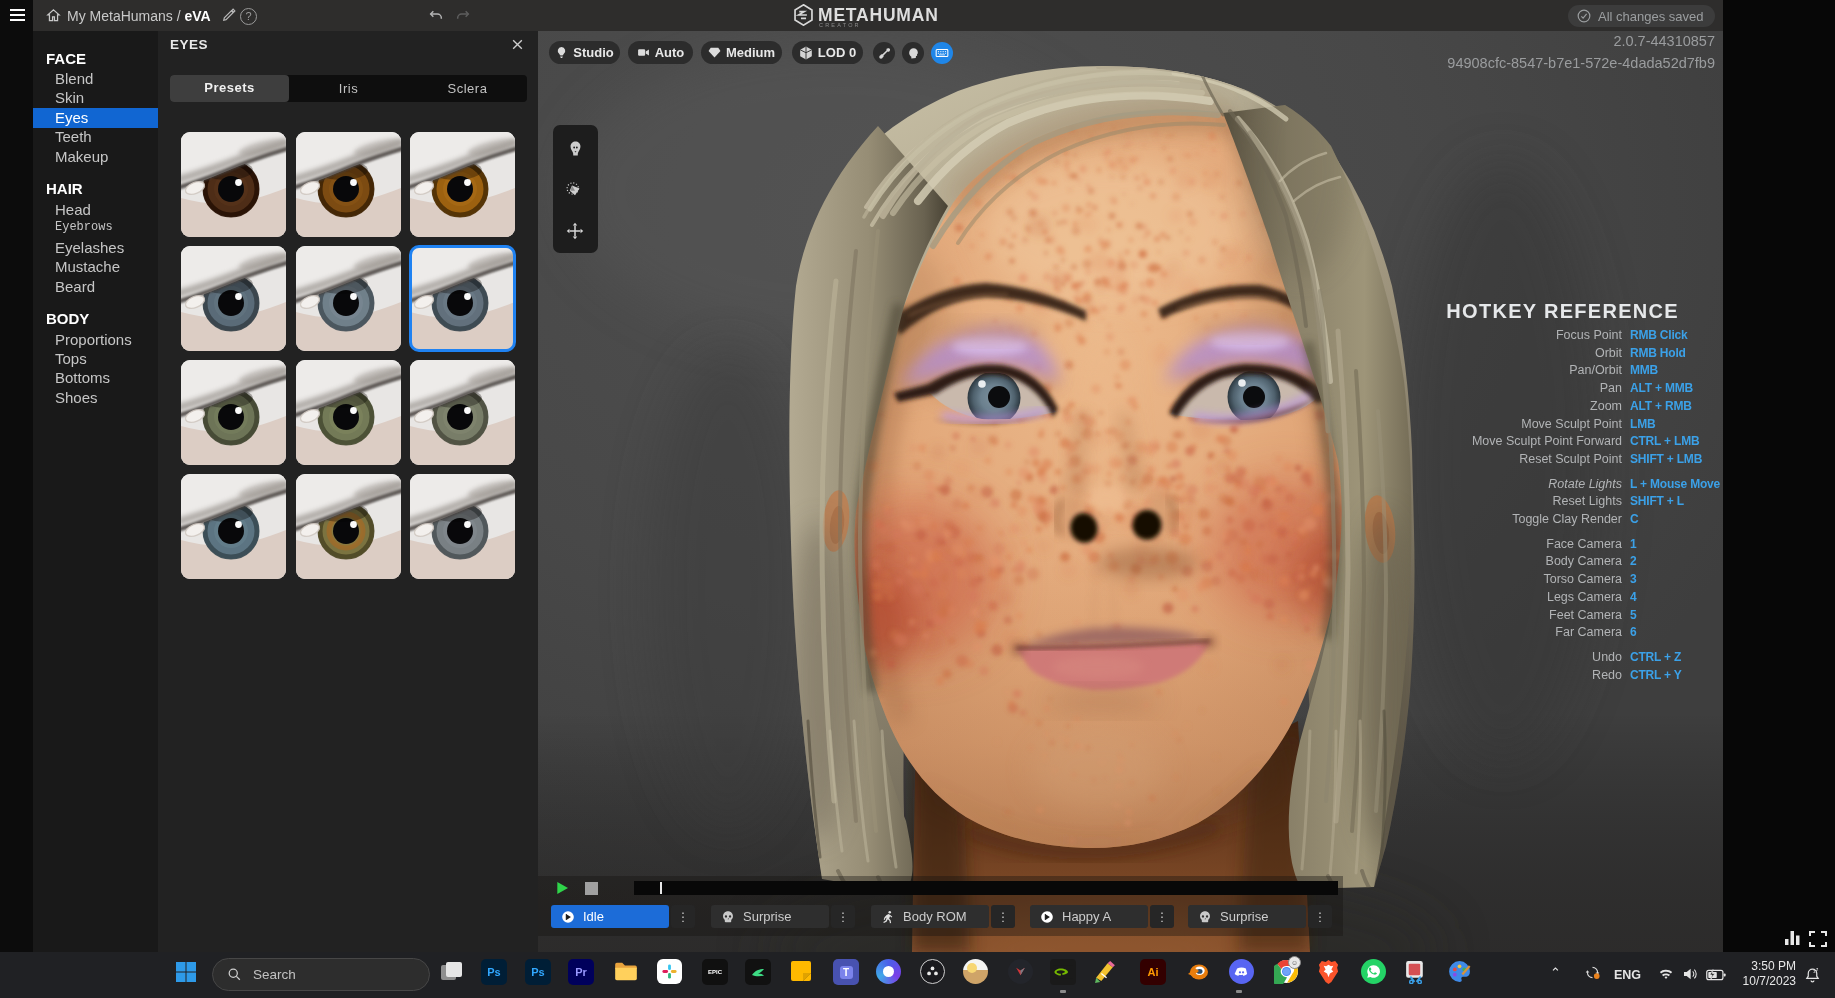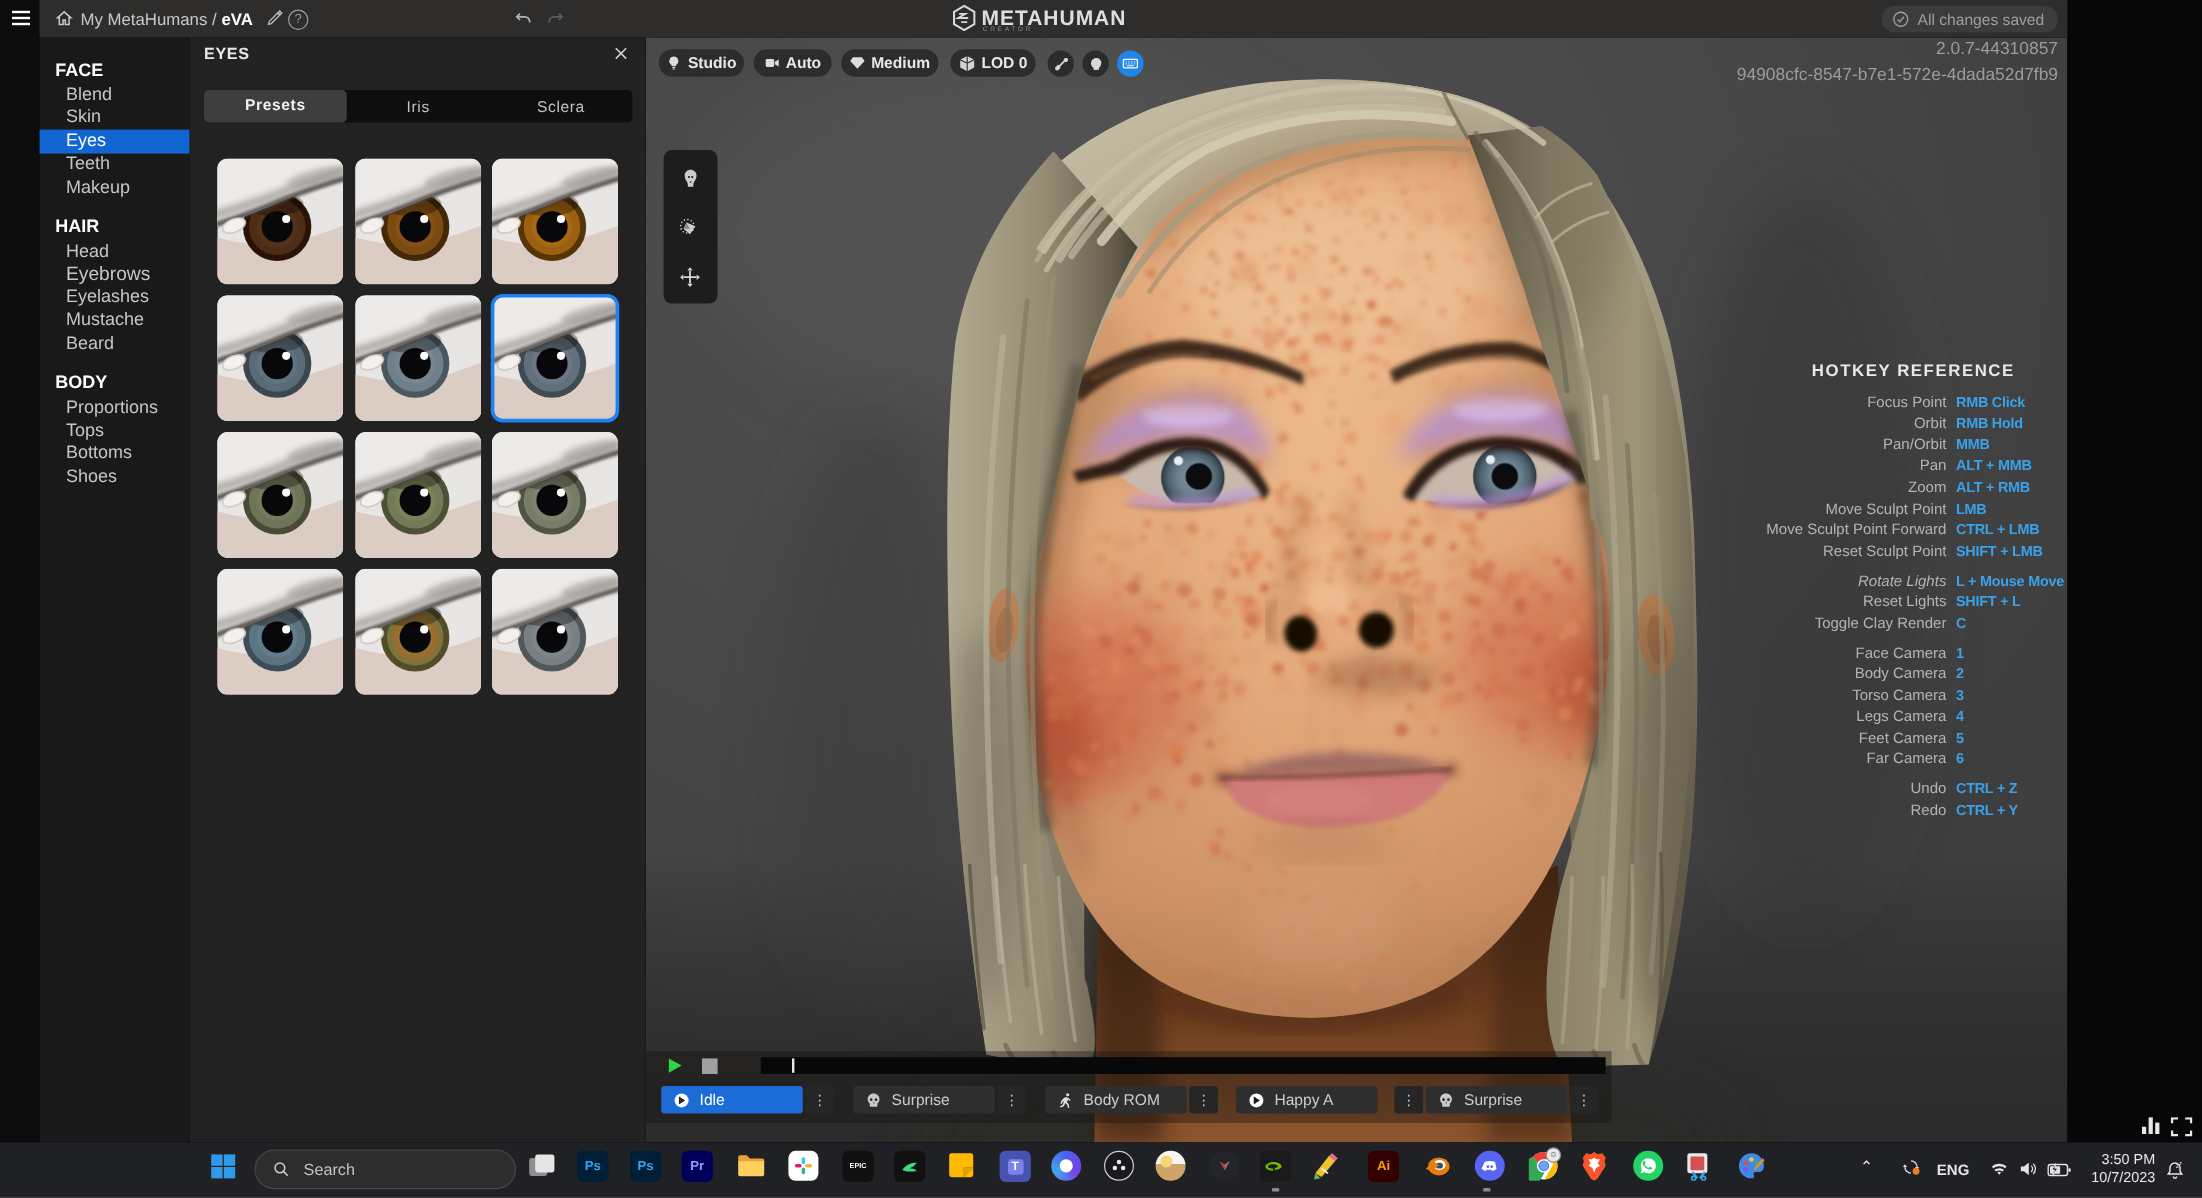--- a/index.html
+++ b/index.html
@@ -46,21 +46,21 @@
 <div style="position:absolute;left:33px;top:31px;width:125px;height:921px;background:#191919;">
       <div style="position:absolute;left:13px;top:19px;font-weight:bold;color:#ffffff;font-size:15px;">FACE</div>
 <div style="position:absolute;left:22px;top:39px;color:#c6c6c6;font-size:15px;">Blend</div>
 <div style="position:absolute;left:22px;top:58px;color:#c6c6c6;font-size:15px;">Skin</div>
 <div style="position:absolute;left:0px;top:76.5px;width:125px;height:20px;background:#1166d2;"></div>
 <div style="position:absolute;left:22px;top:78px;color:#ffffff;font-size:15px;">Eyes</div>
 <div style="position:absolute;left:22px;top:97px;color:#c6c6c6;font-size:15px;">Teeth</div>
 <div style="position:absolute;left:22px;top:117px;color:#c6c6c6;font-size:15px;">Makeup</div>
 <div style="position:absolute;left:13px;top:149px;font-weight:bold;color:#ffffff;font-size:15px;">HAIR</div>
 <div style="position:absolute;left:22px;top:170px;color:#c6c6c6;font-size:15px;">Head</div>
-<div style="position:absolute;left:22px;top:189px;color:#c6c6c6;font-size:16px;">Eyebrows</div>
+<div style="position:absolute;left:22px;top:189px;color:#c6c6c6;font-size:12px;font-family:Liberation Mono, monospace;">Eyebrows</div>
 <div style="position:absolute;left:22px;top:208px;color:#c6c6c6;font-size:15px;">Eyelashes</div>
 <div style="position:absolute;left:22px;top:227px;color:#c6c6c6;font-size:15px;">Mustache</div>
 <div style="position:absolute;left:22px;top:247px;color:#c6c6c6;font-size:15px;">Beard</div>
 <div style="position:absolute;left:13px;top:279px;font-weight:bold;color:#ffffff;font-size:15px;">BODY</div>
 <div style="position:absolute;left:22px;top:300px;color:#c6c6c6;font-size:15px;">Proportions</div>
 <div style="position:absolute;left:22px;top:319px;color:#c6c6c6;font-size:15px;">Tops</div>
 <div style="position:absolute;left:22px;top:338px;color:#c6c6c6;font-size:15px;">Bottoms</div>
 <div style="position:absolute;left:22px;top:358px;color:#c6c6c6;font-size:15px;">Shoes</div>
     </div>
 
@@ -1542,21 +1542,21 @@
           <g stroke="#cfcfcf" stroke-width="1.6" stroke-dasharray="1.5 2.4" fill="none">
             <circle cx="9" cy="10" r="7.5"></circle>
           </g>
         </svg></div>
 <div style="position:absolute;left:13px;top:97px;"><svg width="18" height="18" viewBox="0 0 24 24" fill="#d6d6d6">
           <path d="M12 1l3 3.6H9zM12 23l3-3.6H9zM1 12l3.6-3v6zM23 12l-3.6-3v6zM11 5h2v14h-2zM5 11h14v2H5z"></path>
         </svg></div>
 </div>
 <div style="position:absolute;right:120px;top:33px;color:#9a9c9e;font-size:14.5px;">2.0.7-44310857</div>
 <div style="position:absolute;right:120px;top:55px;color:#9a9c9e;font-size:14.5px;">94908cfc-8547-b7e1-572e-4dada52d7fb9</div>
-<div style="position:absolute;right:156px;top:300px;color:#e6e8ea;font-size:14px;font-weight:bold;letter-spacing:1.3px;">HOTKEY REFERENCE</div>
+<div style="position:absolute;right:156px;top:300px;color:#e6e8ea;font-size:20px;font-weight:bold;letter-spacing:1.3px;">HOTKEY REFERENCE</div>
 <div style="position:absolute;right:213px;top:328px;color:#b2b4b6;font-size:12.5px;white-space:nowrap;">Focus Point</div>
     <div style="position:absolute;left:1630px;top:328px;color:#3ba1e8;font-size:12px;font-weight:bold;letter-spacing:-0.2px;white-space:nowrap;">RMB Click</div>
 <div style="position:absolute;right:213px;top:345.7px;color:#b2b4b6;font-size:12.5px;white-space:nowrap;">Orbit</div>
     <div style="position:absolute;left:1630px;top:345.7px;color:#3ba1e8;font-size:12px;font-weight:bold;letter-spacing:-0.2px;white-space:nowrap;">RMB Hold</div>
 <div style="position:absolute;right:213px;top:363.4px;color:#b2b4b6;font-size:12.5px;white-space:nowrap;">Pan/Orbit</div>
     <div style="position:absolute;left:1630px;top:363.4px;color:#3ba1e8;font-size:12px;font-weight:bold;letter-spacing:-0.2px;white-space:nowrap;">MMB</div>
 <div style="position:absolute;right:213px;top:381.09999999999997px;color:#b2b4b6;font-size:12.5px;white-space:nowrap;">Pan</div>
     <div style="position:absolute;left:1630px;top:381.09999999999997px;color:#3ba1e8;font-size:12px;font-weight:bold;letter-spacing:-0.2px;white-space:nowrap;">ALT + MMB</div>
 <div style="position:absolute;right:213px;top:398.79999999999995px;color:#b2b4b6;font-size:12.5px;white-space:nowrap;">Zoom</div>
     <div style="position:absolute;left:1630px;top:398.79999999999995px;color:#3ba1e8;font-size:12px;font-weight:bold;letter-spacing:-0.2px;white-space:nowrap;">ALT + RMB</div>
@@ -1620,21 +1620,21 @@
     <div style="position:absolute;left:871px;top:905px;display:flex;gap:2px;">
       <div style="width:118px;height:23px;background:#2e2e2e;border-radius:3px;display:flex;align-items:center;gap:8px;padding-left:10px;box-sizing:border-box;">
         <svg width="14" height="14" viewBox="0 0 24 24" fill="#e0e0e0">
           <circle cx="15" cy="4" r="2.2"></circle>
           <path d="M9.6 8.6L13 7l3.4 1.8 3 2.6-1.3 1.4-2.6-2.2-1.6 4 2.6 2.8.8 5-2 .4-.8-4.4-2.8-2.6-2.2 4.4-4.6 2-1-1.8 3.8-1.8 2-5.6-2.2 1.2-1 2.8-1.9-.6 1.4-4z"></path>
         </svg>
         <span style="color:#cccccc;font-size:13px;">Body ROM</span>
       </div>
       <div style="width:24px;height:23px;background:#262626;border-radius:3px;display:flex;align-items:center;justify-content:center;color:#cfcfcf;font-size:12px;letter-spacing:0;">⋮</div>
     </div>
-    <div style="position:absolute;left:1030px;top:905px;display:flex;gap:14px;">
+    <div style="position:absolute;left:1030px;top:905px;display:flex;gap:2px;">
       <div style="width:118px;height:23px;background:#2e2e2e;border-radius:3px;display:flex;align-items:center;gap:8px;padding-left:10px;box-sizing:border-box;">
         <svg width="14" height="14" viewBox="0 0 24 24">
           <circle cx="12" cy="12" r="10" fill="#fff"></circle>
           <path d="M10 7.5v9l7-4.5z" fill="#1a1a1a"></path>
           <path d="M10 7.5v9" stroke="#1a1a1a" stroke-width="0"></path>
           <rect x="8.2" y="7" width="2" height="10" fill="#1a1a1a"></rect>
         </svg>
         <span style="color:#cccccc;font-size:13px;">Happy A</span>
       </div>
       <div style="width:24px;height:23px;background:#262626;border-radius:3px;display:flex;align-items:center;justify-content:center;color:#cfcfcf;font-size:12px;letter-spacing:0;">⋮</div>

